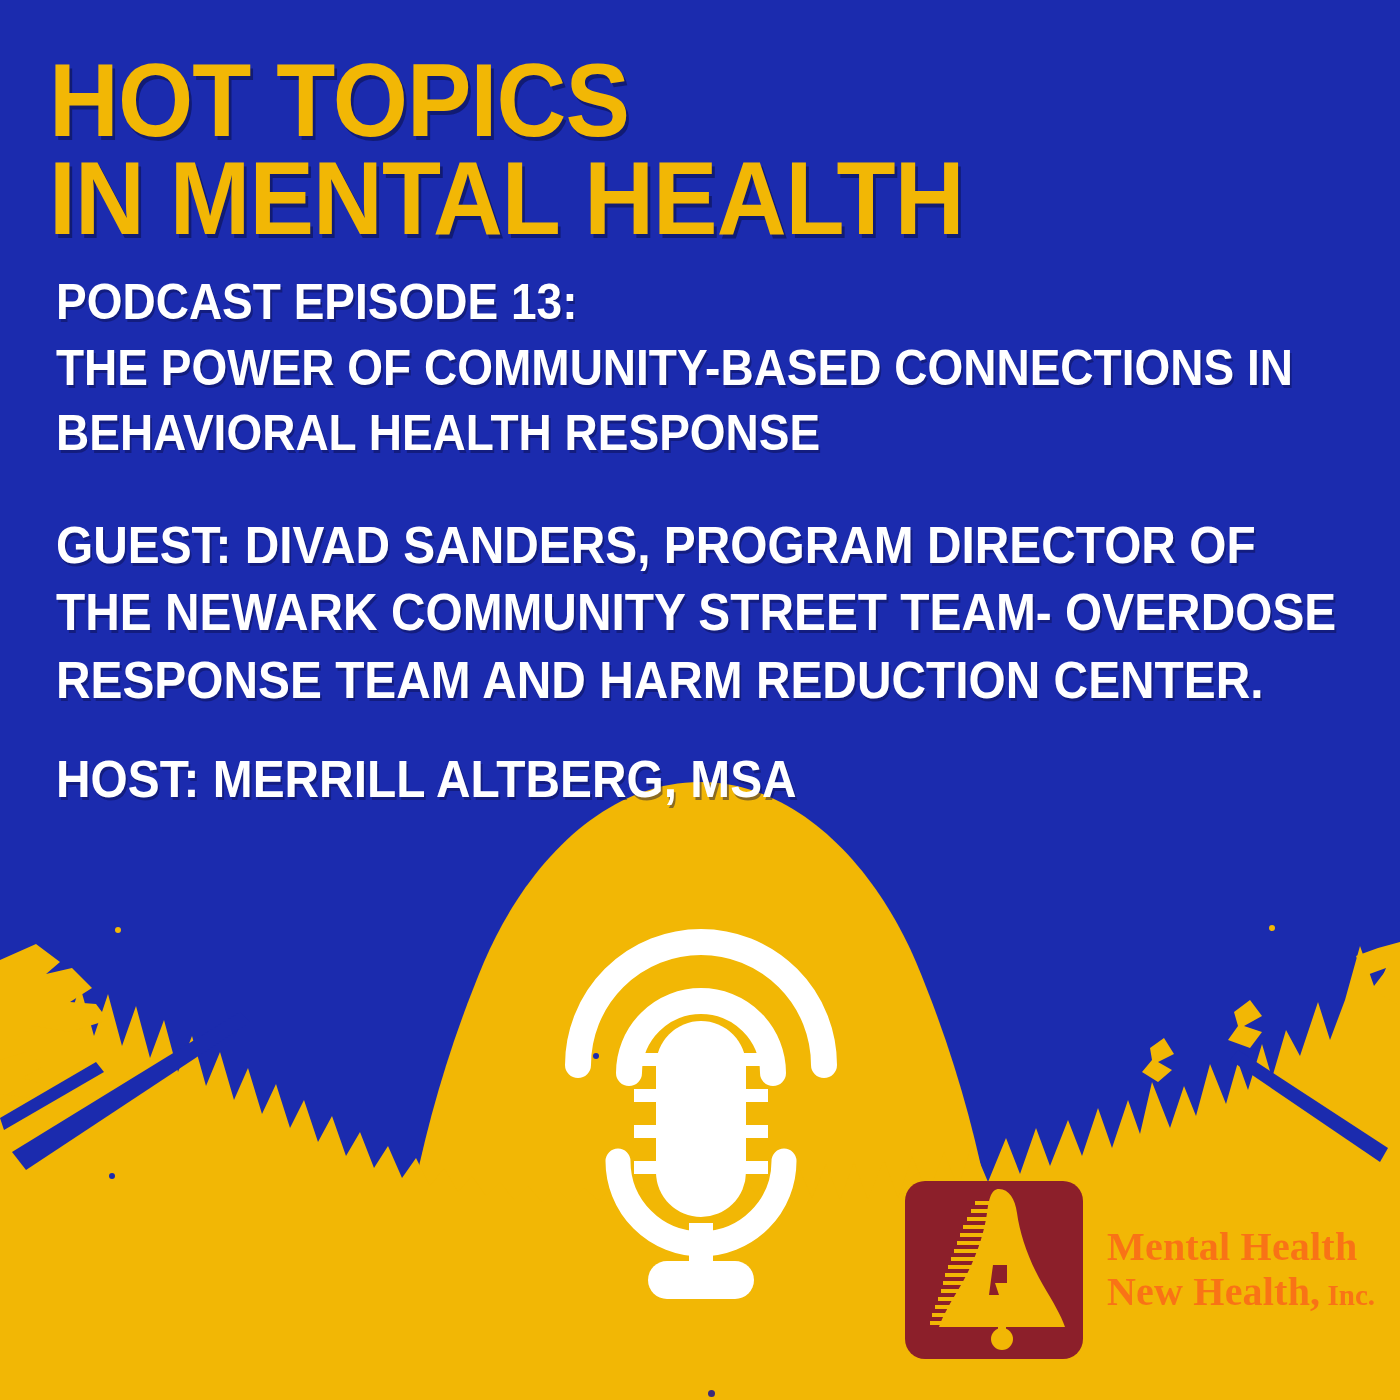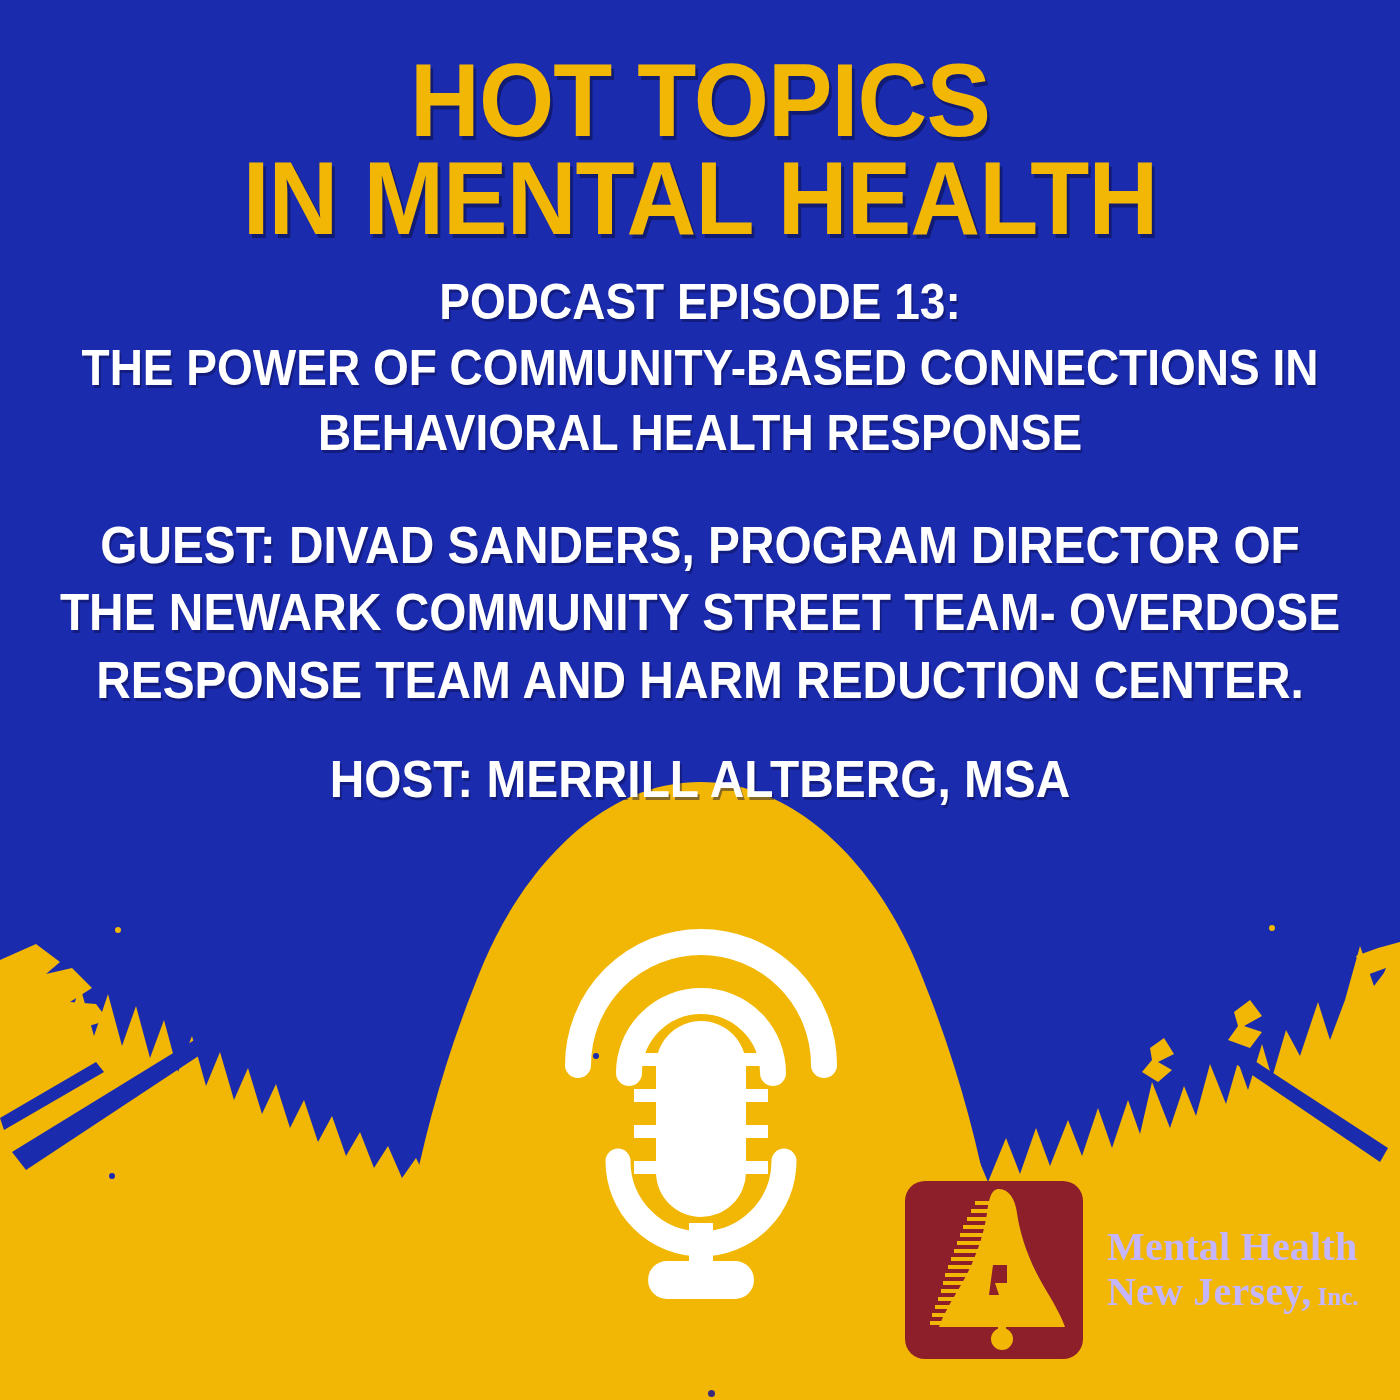--- a/index.html
+++ b/index.html
@@ -25,21 +25,20 @@
     display: block;
   }
 
   
   #text-stack {
     position: absolute;
     top: 0;
     left: 0;
     width: 1400px;
     z-index: 5;
-    text-align: center;
     padding-top: 52px;
     box-sizing: border-box;
   }
 
   .title-line {
     color: #F2B705;
     font-weight: bold;
     font-size: 104px;
     line-height: 0.94;
     letter-spacing: -1px;
@@ -104,31 +103,31 @@
     display: flex;
     align-items: center;
     gap: 22px;
   }
   #logo-mark {
     width: 182px;
     height: 182px;
     flex: 0 0 auto;
   }
   #logo-words {
-    color: #c4b5fd;
+    color: #f97316;
     font-family: "Liberation Serif", serif;
     font-weight: bold;
     font-size: 40px;
     line-height: 1.12;
     letter-spacing: 0.2px;
     white-space: nowrap;
   }
   #logo-words .lw { display: block; }
   #logo-words .inc {
-    font-size: 25px;
+    font-size: 29px;
     letter-spacing: 0;
   }
 
   .speck {
     position: absolute;
     background: #3B2A7A;
     border-radius: 50%;
     z-index: 8;
   }
 </style>
@@ -282,19 +281,19 @@
       <path fill="#8C1F2A" d="M90 86 L104 86 L104 104 L92 104 L96 116 L86 116 Z"></path>
 
       <rect x="16" y="148" width="150" height="22" fill="#8C1F2A"></rect>
 
       <circle cx="99" cy="160" r="11" fill="#F2B705"></circle>
       <rect x="95" y="144" width="8" height="12" fill="#F2B705"></rect>
     </svg>
 
     <div id="logo-words">
       <span class="lw">Mental Health</span>
-      <span class="lw"><span>New Jersey,</span><span class="inc"> Inc.</span></span>
+      <span class="lw"><span>New Health,</span><span class="inc"> Inc.</span></span>
     </div>
   </div>
 
   <div class="speck" style="left:708px; top:1390px; width:7px; height:7px;"></div>
 
 </div>
 
 </body></html>

